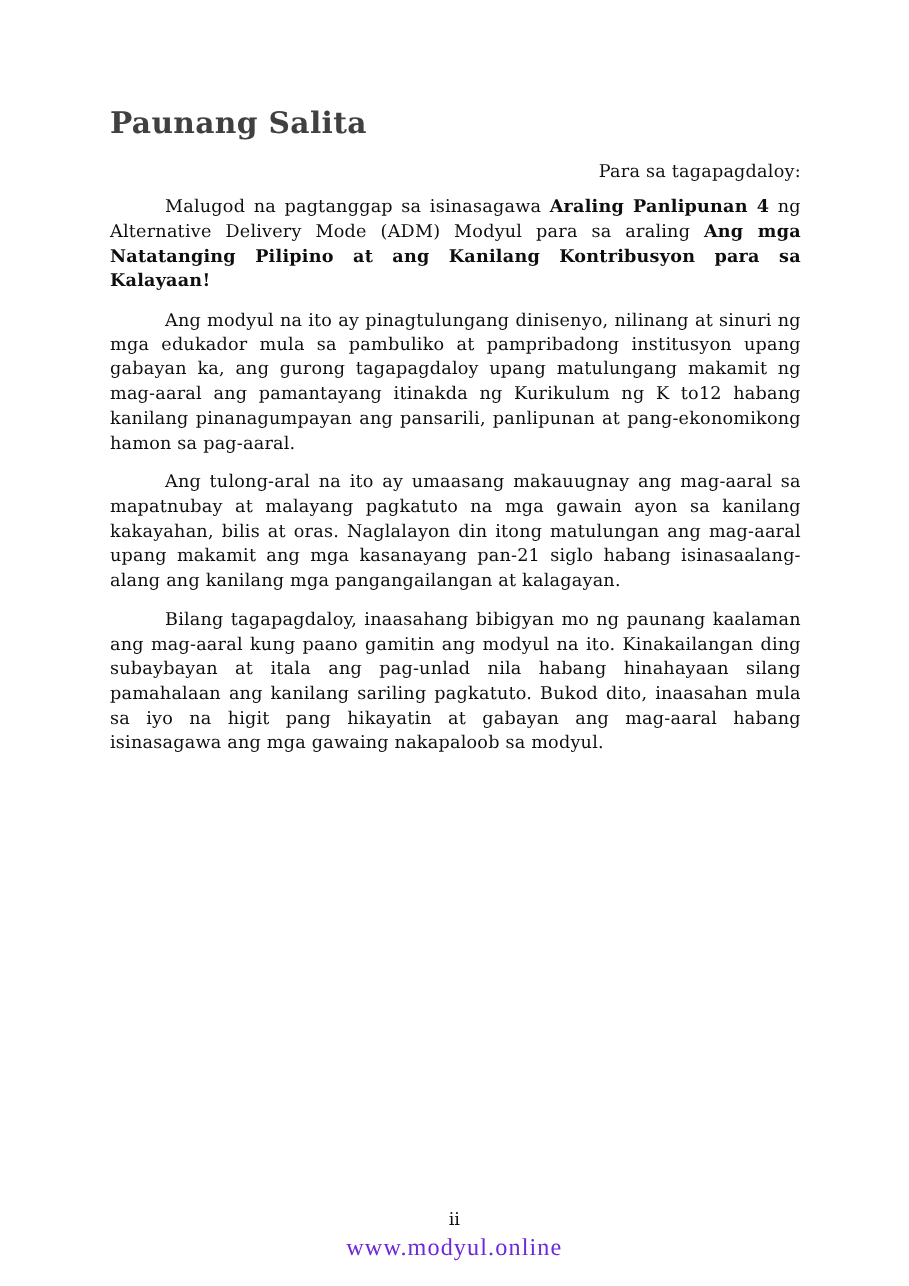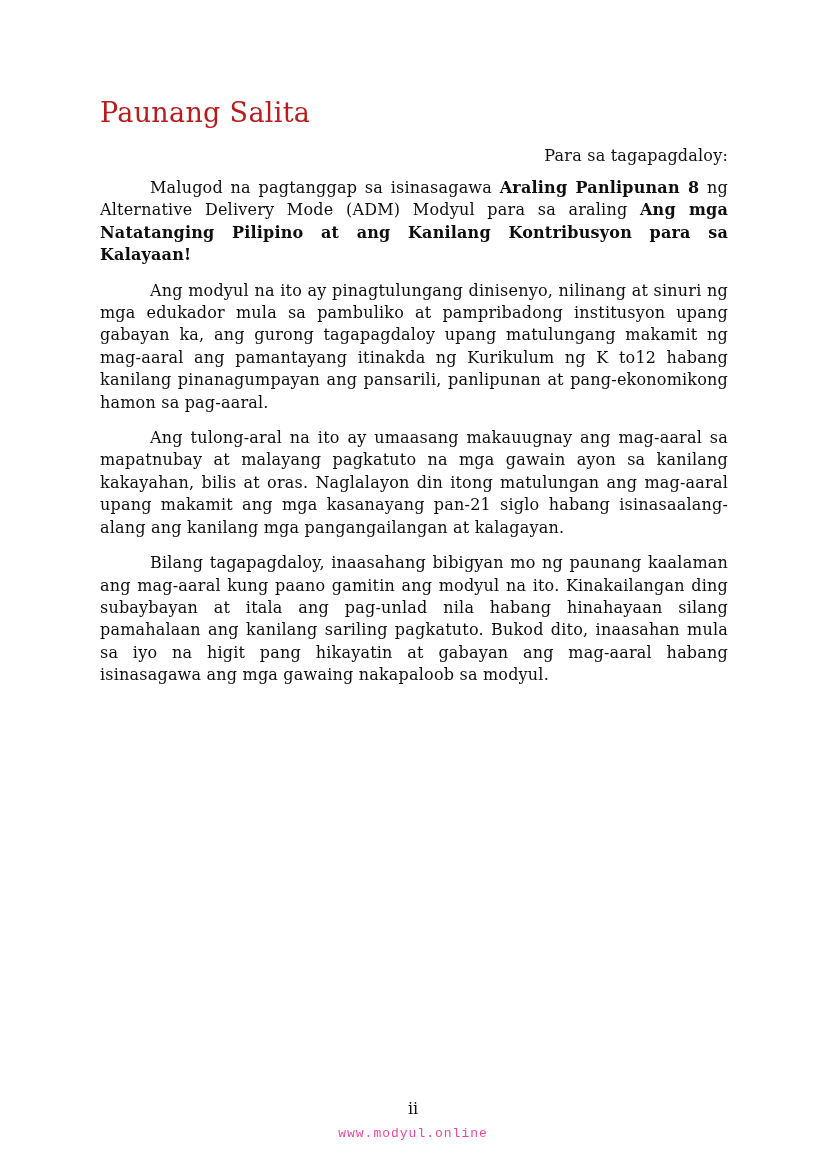--- a/index.html
+++ b/index.html
@@ -16,23 +16,23 @@
     position: absolute;
     inset: 0;
     background: #ffffff;
   }
   .content {
     padding: 97px 98px 0 100px;
   }
   .doc-title {
     font-family: "DejaVu Serif", "Liberation Serif", serif;
     font-size: 27px;
-    font-weight: normal;
+    font-weight: bold;
     letter-spacing: 0.3px;
-    color: #b91c1c;
+    color: #404040;
     margin-bottom: 17px;
   }
   .salutation {
     font-size: 16px;
     line-height: 22px;
     letter-spacing: 0.2px;
     margin-bottom: 10px;
     text-align: right;
   }
   .body-para {
@@ -53,39 +53,39 @@
     height: 72px;
     text-align: center;
   }
   .page-number {
     font-size: 16px;
     line-height: 20px;
     color: #0e0e0e;
     margin-top: 2px;
   }
   .watermark {
-    font-family: Liberation Mono, monospace;
-    font-size: 13px;
+    font-family: Liberation Serif, serif;
+    font-size: 22px;
     line-height: 26px;
-    color: #ec4899;
+    color: #6d28d9;
     letter-spacing: 1px;
     margin-top: 2px;
   }
 </style>
 </head>
 <body>
 
 <div class="page">
   <div class="content">
 
     <h1 class="doc-title">Paunang Salita</h1>
 
     <p class="salutation">Para sa tagapagdaloy:</p>
 
-    <p class="body-para"><span>Malugod na pagtanggap sa isinasagawa </span><b>Araling Panlipunan 8</b><span> ng Alternative Delivery Mode (ADM) Modyul para sa araling </span><b>Ang mga Natatanging Pilipino at ang Kanilang Kontribusyon para sa Kalayaan!</b></p>
+    <p class="body-para"><span>Malugod na pagtanggap sa isinasagawa </span><b>Araling Panlipunan 4</b><span> ng Alternative Delivery Mode (ADM) Modyul para sa araling </span><b>Ang mga Natatanging Pilipino at ang Kanilang Kontribusyon para sa Kalayaan!</b></p>
 
     <p class="body-para">Ang modyul na ito ay pinagtulungang dinisenyo, nilinang at sinuri ng mga edukador mula sa pambuliko at pampribadong institusyon upang gabayan ka, ang gurong tagapagdaloy upang matulungang makamit ng mag-aaral ang pamantayang itinakda ng Kurikulum ng K to12 habang kanilang pinanagumpayan ang pansarili, panlipunan at pang-ekonomikong hamon sa pag-aaral.</p>
 
     <p class="body-para">Ang tulong-aral na ito ay umaasang makauugnay ang mag-aaral sa mapatnubay at malayang pagkatuto na mga gawain ayon sa kanilang kakayahan, bilis at oras. Naglalayon din itong matulungan ang mag-aaral upang makamit ang mga kasanayang pan-21 siglo habang isinasaalang-alang ang kanilang mga pangangailangan at kalagayan.</p>
 
     <p class="body-para">Bilang tagapagdaloy, inaasahang bibigyan mo ng paunang kaalaman ang mag-aaral kung paano gamitin ang modyul na ito. Kinakailangan ding subaybayan at itala ang pag-unlad nila habang hinahayaan silang pamahalaan ang kanilang sariling pagkatuto. Bukod dito, inaasahan mula sa iyo na higit pang hikayatin at gabayan ang mag-aaral habang isinasagawa ang mga gawaing nakapaloob sa modyul.</p>
 
   </div>
 
   <div class="footer">

